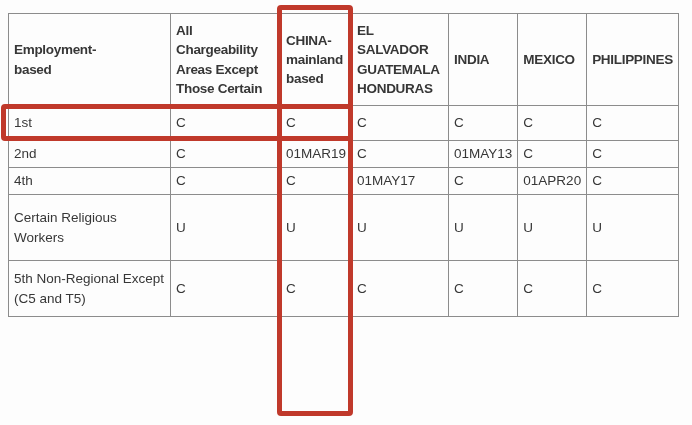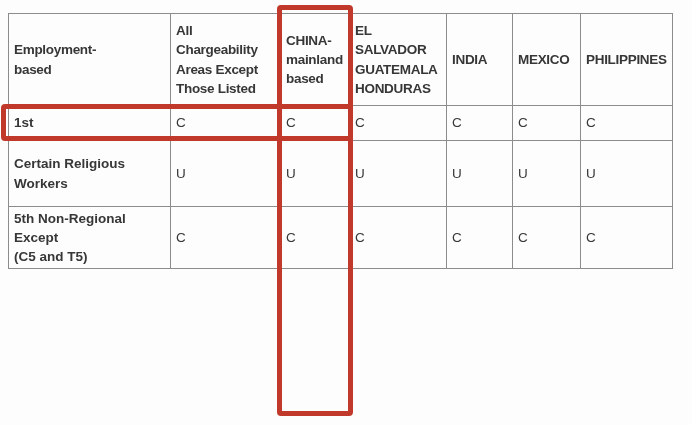--- a/index.html
+++ b/index.html
@@ -23,21 +23,21 @@
     color:#373737;
     line-height:1.42;
     white-space:pre-line;
     overflow:hidden;
   }
   .vb thead th{
     font-weight:bold;
     letter-spacing:-0.3px;
     font-size:13.5px;
   }
-  .vb tbody th{font-weight:bold;}
+  .vb tbody th{font-weight:normal;}
   
   .c0{width:162px}.c1{width:110px}.c2{width:69px}.c3{width:97px}
   .c4{width:66px}.c5{width:68px}.c6{width:89px}
   
   tr.hdr{height:92px}
   tr.r0{height:35px}
   tr.r1,tr.r2,tr.r3,tr.r4{height:27px}
   tr.r5{height:66px}
   tr.r6{height:56px}
   tr.r7{height:52px}
@@ -68,41 +68,59 @@
         <col class="c5">
         <col class="c6">
     </colgroup>
     <thead>
       <tr class="hdr">
         <th>Employment-
 based</th>
         <th>All
 Chargeability
 Areas Except
-Those Listed</th>
+Those Certain</th>
         <th>CHINA-
 mainland
 based</th>
         <th>EL
 SALVADOR
 GUATEMALA
 HONDURAS</th>
         <th>INDIA</th>
         <th>MEXICO</th>
         <th>PHILIPPINES</th>
       </tr>
     </thead>
     <tbody>
       <tr class="r0">
         <th>1st</th>
         <td>C</td>
         <td>C</td>
         <td>C</td>
         <td>C</td>
         <td>C</td>
+        <td>C</td>
+      </tr>
+      <tr class="r1">
+        <th>2nd</th>
+        <td>C</td>
+        <td>01MAR19</td>
+        <td>C</td>
+        <td>01MAY13</td>
+        <td>C</td>
+        <td>C</td>
+      </tr>
+      <tr class="r4">
+        <th>4th</th>
+        <td>C</td>
+        <td>C</td>
+        <td>01MAY17</td>
+        <td>C</td>
+        <td>01APR20</td>
         <td>C</td>
       </tr>
       <tr class="r5">
         <th>Certain Religious
 Workers</th>
         <td>U</td>
         <td>U</td>
         <td>U</td>
         <td>U</td>
         <td>U</td>

